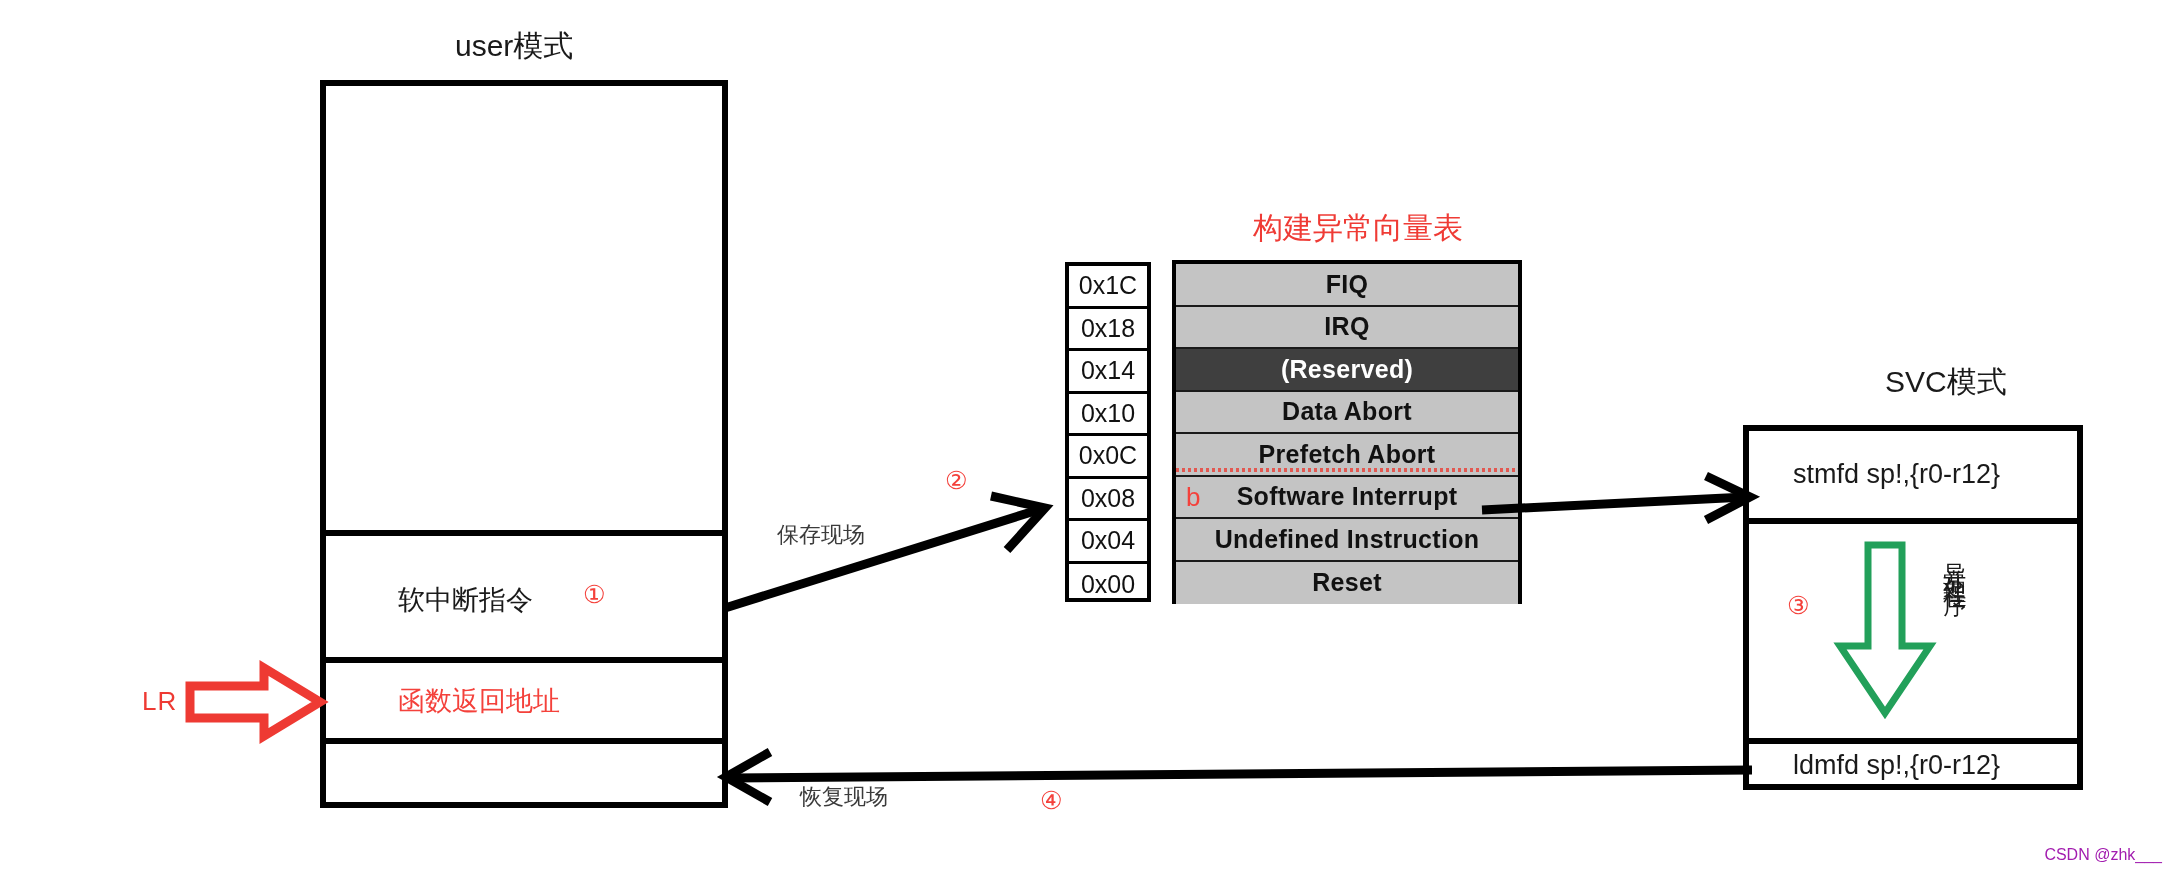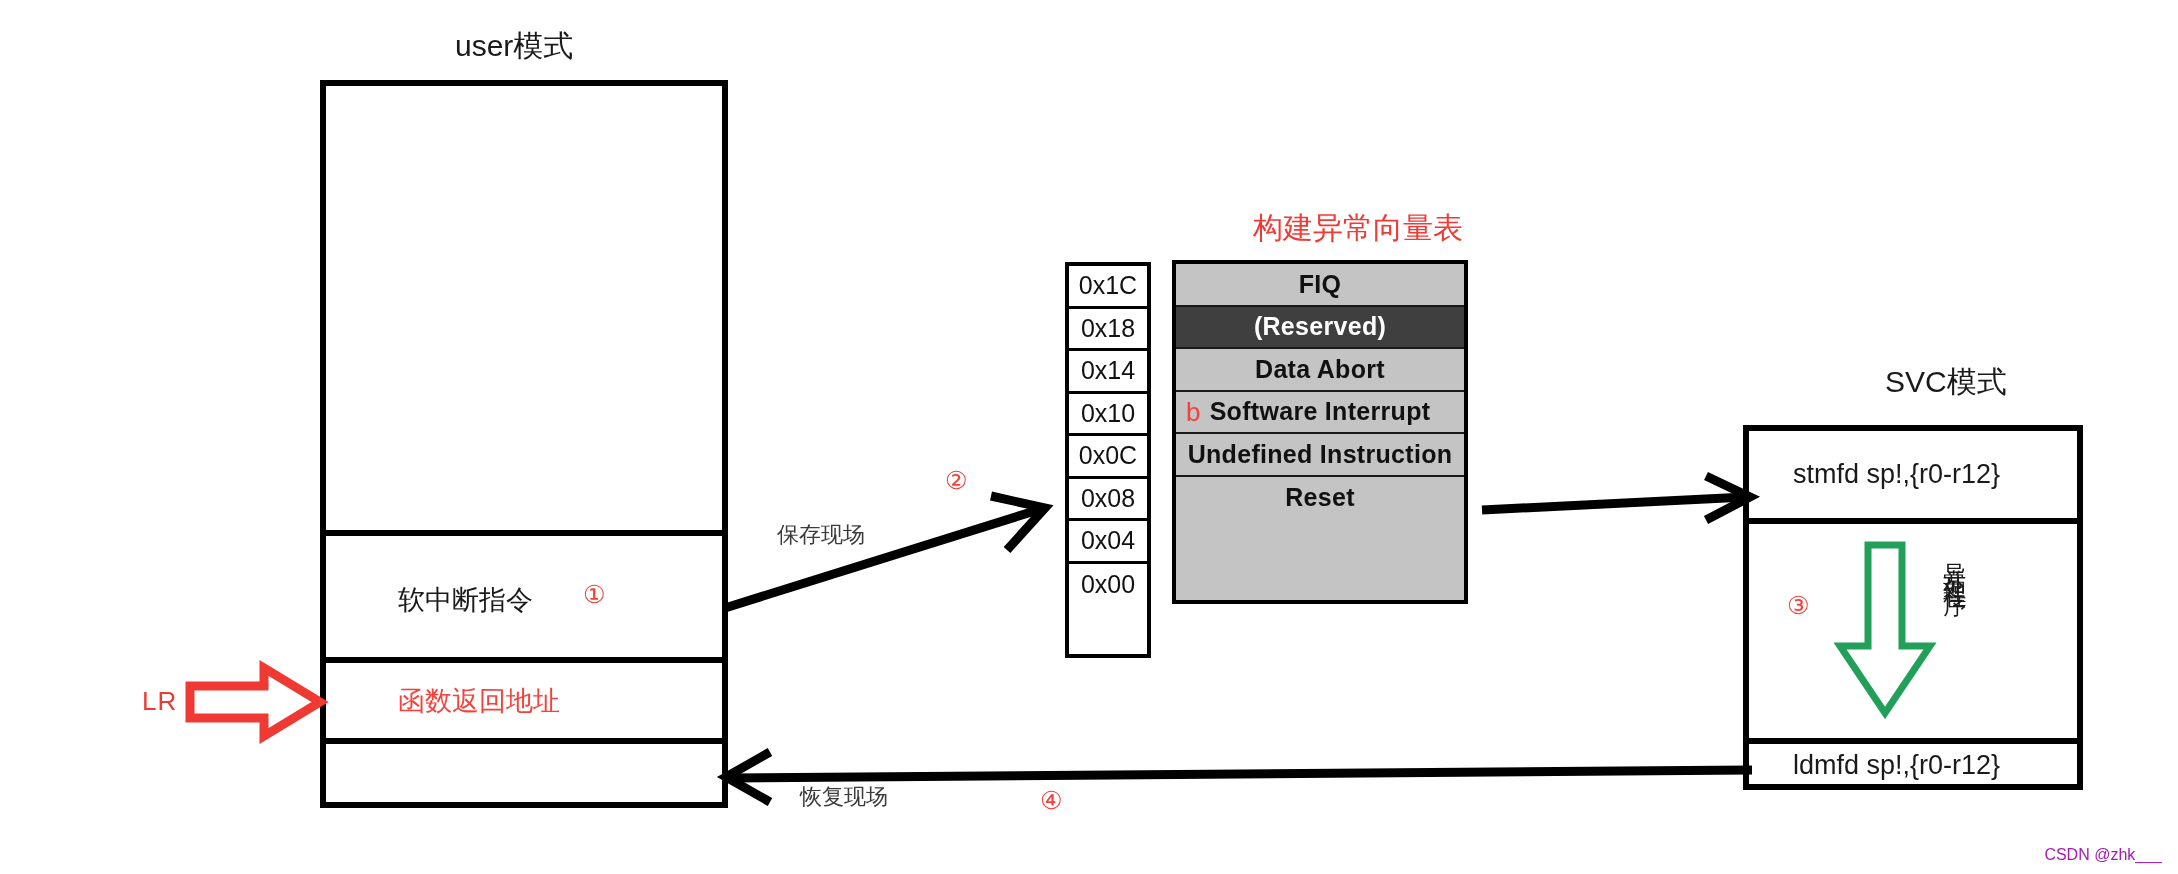--- a/index.html
+++ b/index.html
@@ -19,28 +19,28 @@
   .lbl{font-size:22px;color:#3b3b3b;white-space:nowrap;}
   .lr-lbl{font-size:26px;color:#ee3a33;white-space:nowrap;letter-spacing:1px;}
   .circ-num{font-size:25px;color:#f4413b;white-space:nowrap;}
 
   
   #user-box{left:320px;top:80px;width:408px;height:728px;
             border:6px solid #000;box-sizing:border-box;background:#fff;}
   .user-div{left:320px;width:408px;height:0;border-top:6px solid #000;}
 
   
-  #addr-col{left:1065px;top:262px;width:86px;height:396px;
+  #addr-col{left:1065px;top:262px;width:86px;height:340px;
             border:4px solid #000;box-sizing:border-box;background:#fff;}
   .addr-row{width:100%;height:42.5px;display:flex;align-items:center;justify-content:center;
             border-bottom:3px solid #000;box-sizing:border-box;}
   .addr-row:last-child{border-bottom:none;}
   .addr-row span{font-size:25px;color:#111;}
 
-  #vec-col{left:1172px;top:260px;width:296px;height:344px;
+  #vec-col{left:1172px;top:260px;width:350px;height:344px;
            border:4px solid #000;box-sizing:border-box;background:#c4c4c4;}
   .vec-row{width:100%;height:42.5px;display:flex;align-items:center;justify-content:center;
            border-bottom:2px solid #1a1a1a;box-sizing:border-box;position:relative;
            background:#c4c4c4;}
   .vec-row:last-child{border-bottom:none;}
   .vec-row span.vtxt{font-size:25px;font-weight:bold;color:#111;letter-spacing:.3px;}
   .vec-row.reserved{background:#3f3f3f;}
   .vec-row.reserved span.vtxt{color:#ffffff;}
   .vec-row .bmark{position:absolute;left:10px;top:50%;transform:translateY(-50%);
                   font-size:26px;color:#f4413b;font-weight:normal;}
@@ -114,25 +114,32 @@
       </div>
     <div class="addr-row">
         <span>0x00</span>
       </div>
   </div>
 
   <div class="abs" id="vec-col">
     <div class="vec-row">
       <span class="vtxt">FIQ</span>
     </div>
+    <div class="vec-row">
+      <span class="vtxt">IRQ</span>
+    </div>
     <div class="vec-row reserved">
       <span class="vtxt">(Reserved)</span>
     </div>
     <div class="vec-row">
       <span class="vtxt">Data Abort</span>
+    </div>
+    <div class="vec-row">
+      <span class="vtxt">Prefetch Abort</span>
+      <span class="squig"></span>
     </div>
     <div class="vec-row">
       <span class="bmark">b</span>
       <span class="vtxt">Software Interrupt</span>
     </div>
     <div class="vec-row">
       <span class="vtxt">Undefined Instruction</span>
     </div>
     <div class="vec-row">
       <span class="vtxt">Reset</span>

